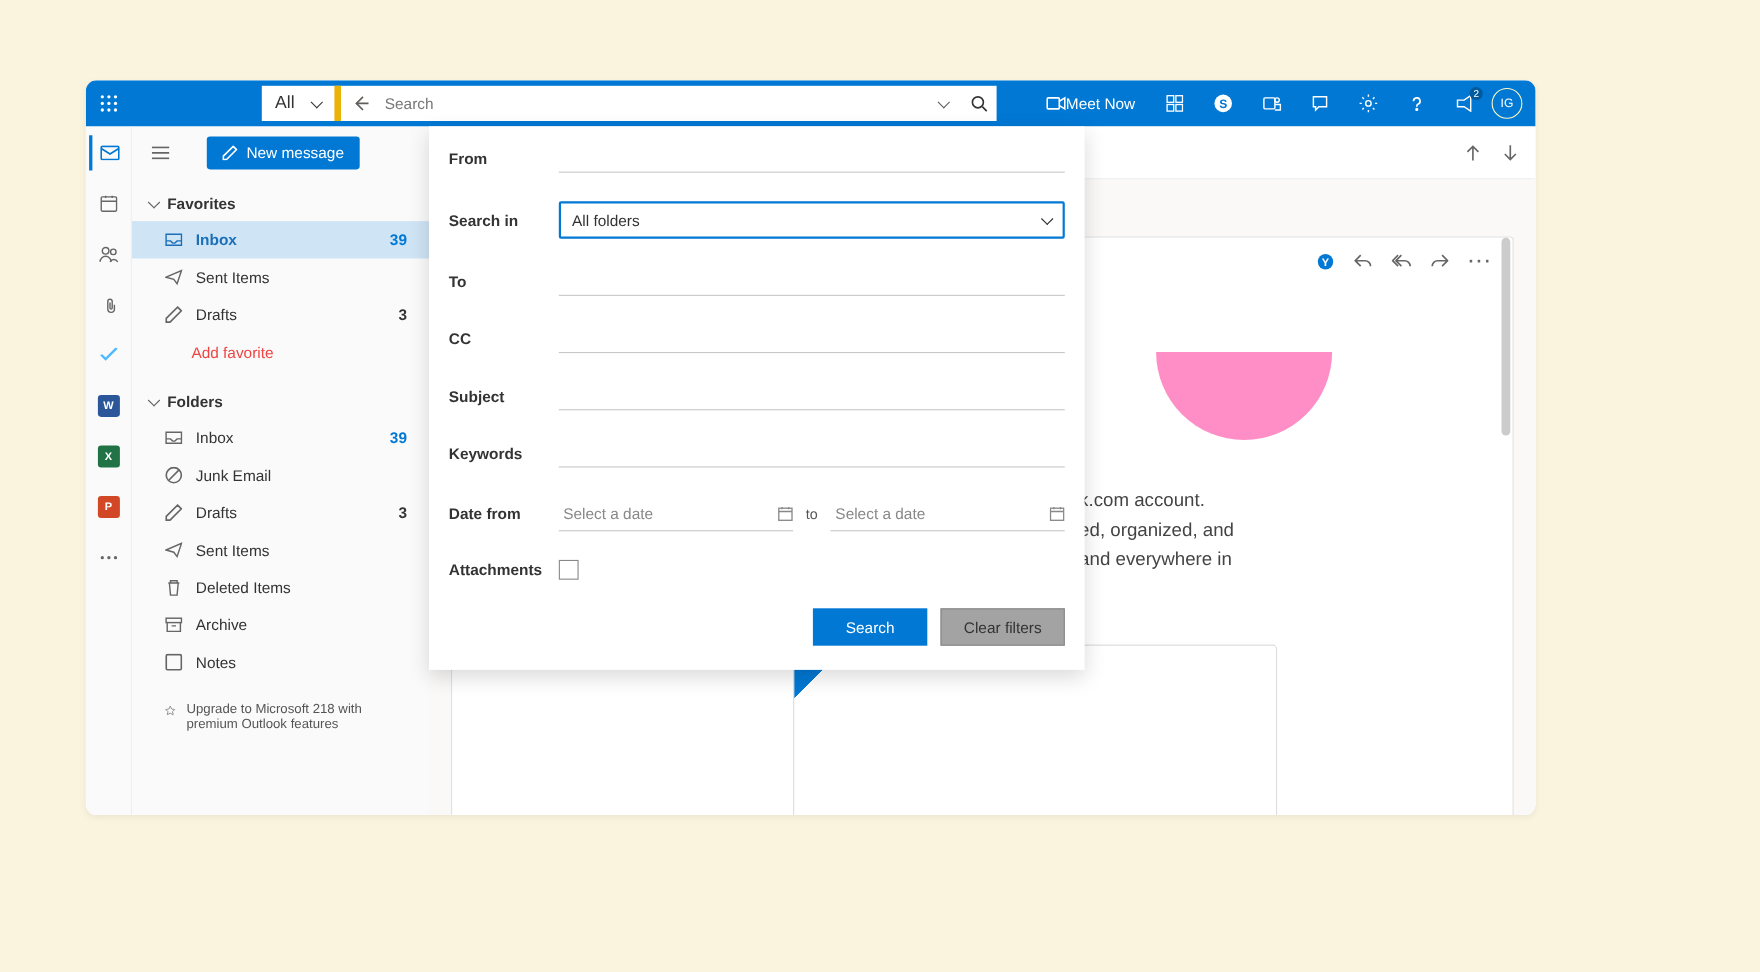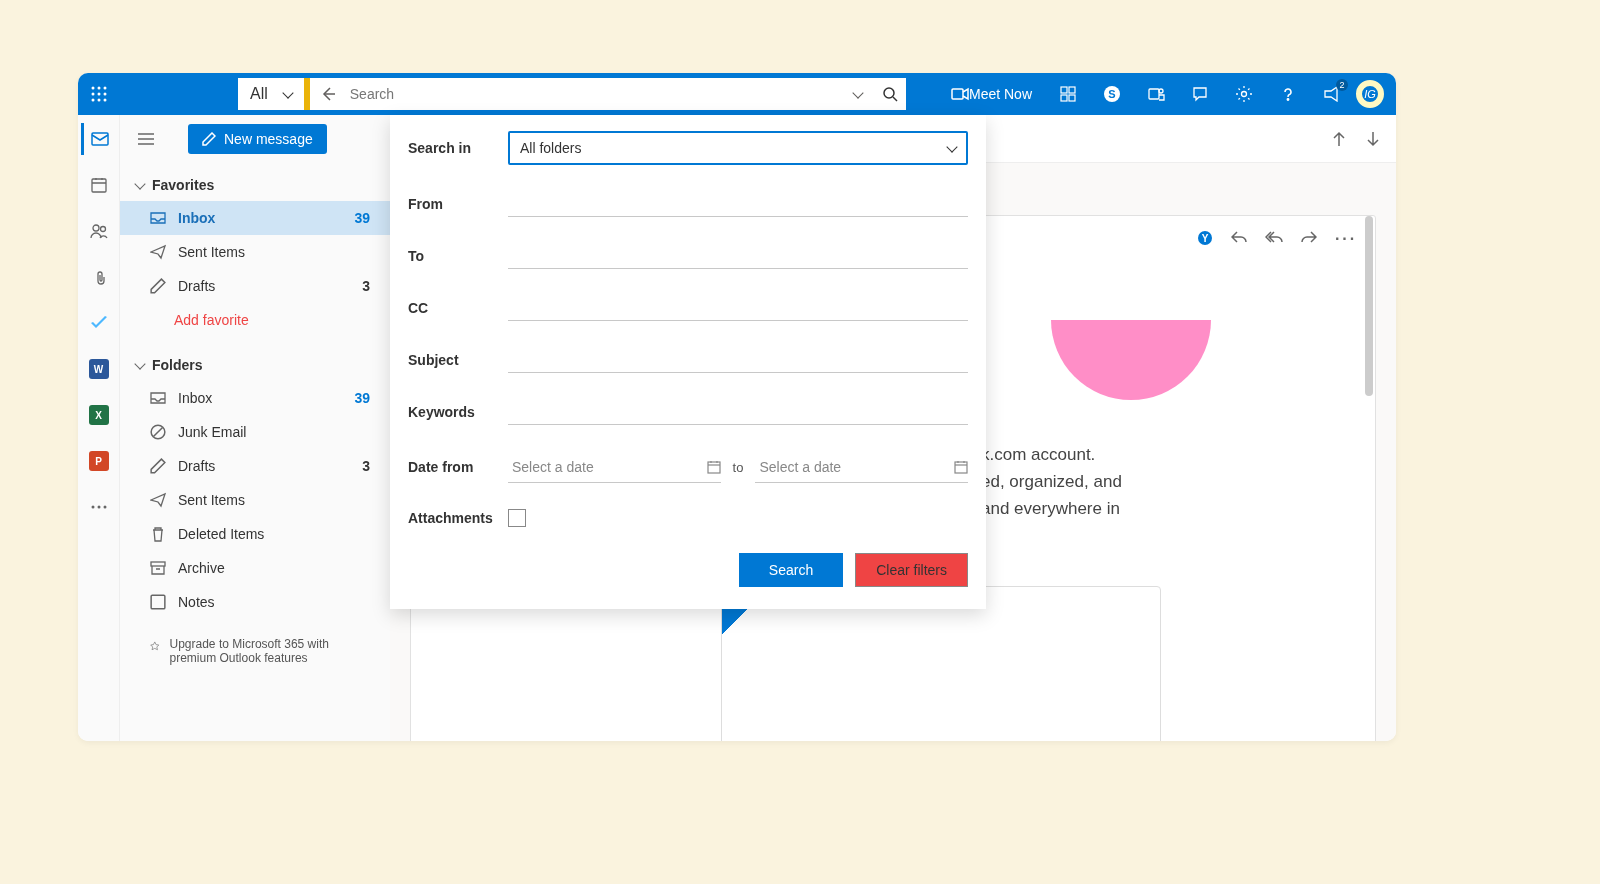--- a/index.html
+++ b/index.html
@@ -15,21 +15,21 @@
 .searchbar { height: 32px; background: #fff; display: flex; align-items: center; width: 596px; position: relative; }
 .search-back { width: 36px; display: flex; align-items: center; justify-content: center; color: #605e5c; cursor: pointer; }
 .search-input { flex: 1; border: none; outline: none; font-size: 14px; color: #333; padding: 0 4px; }
 .search-input::placeholder { color: #777; }
 .search-caret { width: 32px; display: flex; align-items: center; justify-content: center; color: #605e5c; cursor: pointer; }
 .search-go { width: 32px; display: flex; align-items: center; justify-content: center; color: #333; cursor: pointer; }
 .topbar-right { margin-left: auto; display: flex; align-items: center; gap: 4px; padding-right: 12px; }
 .tb-btn { width: 40px; height: 42px; display: flex; align-items: center; justify-content: center; cursor: pointer; color: #fff; position: relative; }
 .badge { position: absolute; top: 6px; right: 4px; background: #005a9e; color: #fff; font-size: 9px; width: 12px; height: 12px; border-radius: 6px; display: flex; align-items: center; justify-content: center; }
 .meet-now { display: flex; align-items: center; gap: 0; padding: 0 12px; height: 42px; cursor: pointer; font-size: 14px; }
-.avatar { width: 28px; height: 28px; border-radius: 50%; border: 6px solid #fef9c3; display: flex; align-items: center; justify-content: center; font-size: 11px; color: #fff; background: transparent; font-style: italic; }
+.avatar { width: 28px; height: 28px; border-radius: 50%; border: 1px solid #fef9c3; display: flex; align-items: center; justify-content: center; font-size: 11px; color: #fff; background: transparent; }
 
 
 .left-rail { position: absolute; left: 0; top: 42px; width: 42px; height: calc(100% - 42px); background: #fafafa; display: flex; flex-direction: column; align-items: center; padding-top: 8px; gap: 14px; border-right: 1px solid #eee; }
 .rail-item { width: 32px; height: 32px; display: flex; align-items: center; justify-content: center; cursor: pointer; color: #666; border-radius: 4px; }
 .rail-item.active { color: #0078d4; border-left: 3px solid #0078d4; margin-left: -3px; padding-left: 3px; border-radius: 0; }
 .rail-app { width: 20px; height: 20px; border-radius: 3px; display: flex; align-items: center; justify-content: center; font-size: 10px; font-weight: bold; color: #fff; }
 
 
 .folder-pane { position: absolute; left: 42px; top: 42px; width: 270px; height: calc(100% - 42px); background: #fafafa; overflow-y: auto; }
 .folder-toolbar { display: flex; align-items: center; padding: 8px 10px; gap: 26px; }
@@ -63,21 +63,21 @@
 .sp-row.compact { }
 .sp-label { width: 100px; font-size: 14px; font-weight: 600; color: #333; }
 .sp-select { flex: 1; height: 34px; border: 2px solid #0078d4; border-radius: 2px; display: flex; align-items: center; justify-content: space-between; padding: 0 10px; font-size: 14px; cursor: pointer; color: #333; }
 .sp-input { flex: 1; border: none; border-bottom: 1px solid #c8c8c8; height: 26px; font-size: 14px; outline: none; color: #333; }
 .sp-dates { flex: 1; display: flex; align-items: center; gap: 12px; }
 .sp-date { flex: 1; display: flex; align-items: center; border-bottom: 1px solid #c8c8c8; height: 32px; color: #888; font-size: 14px; justify-content: space-between; padding-left: 4px; cursor: pointer; }
 .sp-to { font-size: 13px; color: #555; }
 .sp-check { width: 18px; height: 18px; border: 1px solid #888; cursor: pointer; }
 .sp-buttons { display: flex; justify-content: flex-end; gap: 12px; margin-top: 8px; }
 .btn-primary { background: #0078d4; color: #fff; border: none; padding: 8px 30px; font-size: 14px; cursor: pointer; }
-.btn-secondary { background: #ef4444; color: #333; border: 1px solid #888; padding: 8px 20px; font-size: 14px; cursor: pointer; }
+.btn-secondary { background: #a3a3a3; color: #333; border: 1px solid #888; padding: 8px 20px; font-size: 14px; cursor: pointer; }
 
 .chev { display: inline-block; width: 8px; height: 8px; border-right: 1.5px solid currentColor; border-bottom: 1.5px solid currentColor; transform: rotate(45deg); margin-top: -3px; }
 svg { display: block; }
 </style>
 </head>
 <body>
 
 <div class="app-window">
 
   <div class="topbar">
@@ -322,21 +322,21 @@
             <rect x="1" y="1" width="12" height="12" rx="1"></rect>
           </svg>
         <span>Notes</span>
       </div>
     </div>
 
     <div class="upgrade">
       <svg width="14" height="14" viewBox="0 0 14 14" fill="none" stroke="#888" stroke-width="1.2" style="margin-top:2px">
           <path d="M7 1 l2 4 l4 .5 l-3 3 l1 4 l-4-2 l-4 2 l1-4 l-3-3 l4-.5 z"></path>
         </svg>
-      <span>Upgrade to Microsoft 365 with premium Outlook features</span>
+      <span>Upgrade to Microsoft 218 with premium Outlook features</span>
     </div>
   </div>
 
   <div class="main-area">
     <div class="cmd-bar">
       <div class="cmd-right">
         <span style="margin-right:2px">ze</span>
         <span class="chev"></span>
         <span style="margin-left:14px;font-weight:bold">···</span>
         <span style="flex:1"></span>
@@ -382,29 +382,29 @@
         <span>ed, organized, and</span><br>
         <span>and everywhere in</span>
       </div>
       <div class="preview-img"></div>
       <div class="scrollbar"></div>
     </div>
   </div>
 
   <div class="search-panel">
     <div class="sp-row">
+      <div class="sp-label">From</div>
+      <input class="sp-input" style="">
+    </div>
+    <div class="sp-row">
       <div class="sp-label">Search in</div>
       <div class="sp-select">
         <span>All folders</span>
         <span class="chev"></span>
       </div>
-    </div>
-    <div class="sp-row">
-      <div class="sp-label">From</div>
-      <input class="sp-input" style="">
     </div>
     <div class="sp-row">
       <div class="sp-label">To</div>
       <input class="sp-input" style="">
     </div>
     <div class="sp-row">
       <div class="sp-label">CC</div>
       <input class="sp-input" style="">
     </div>
     <div class="sp-row">

